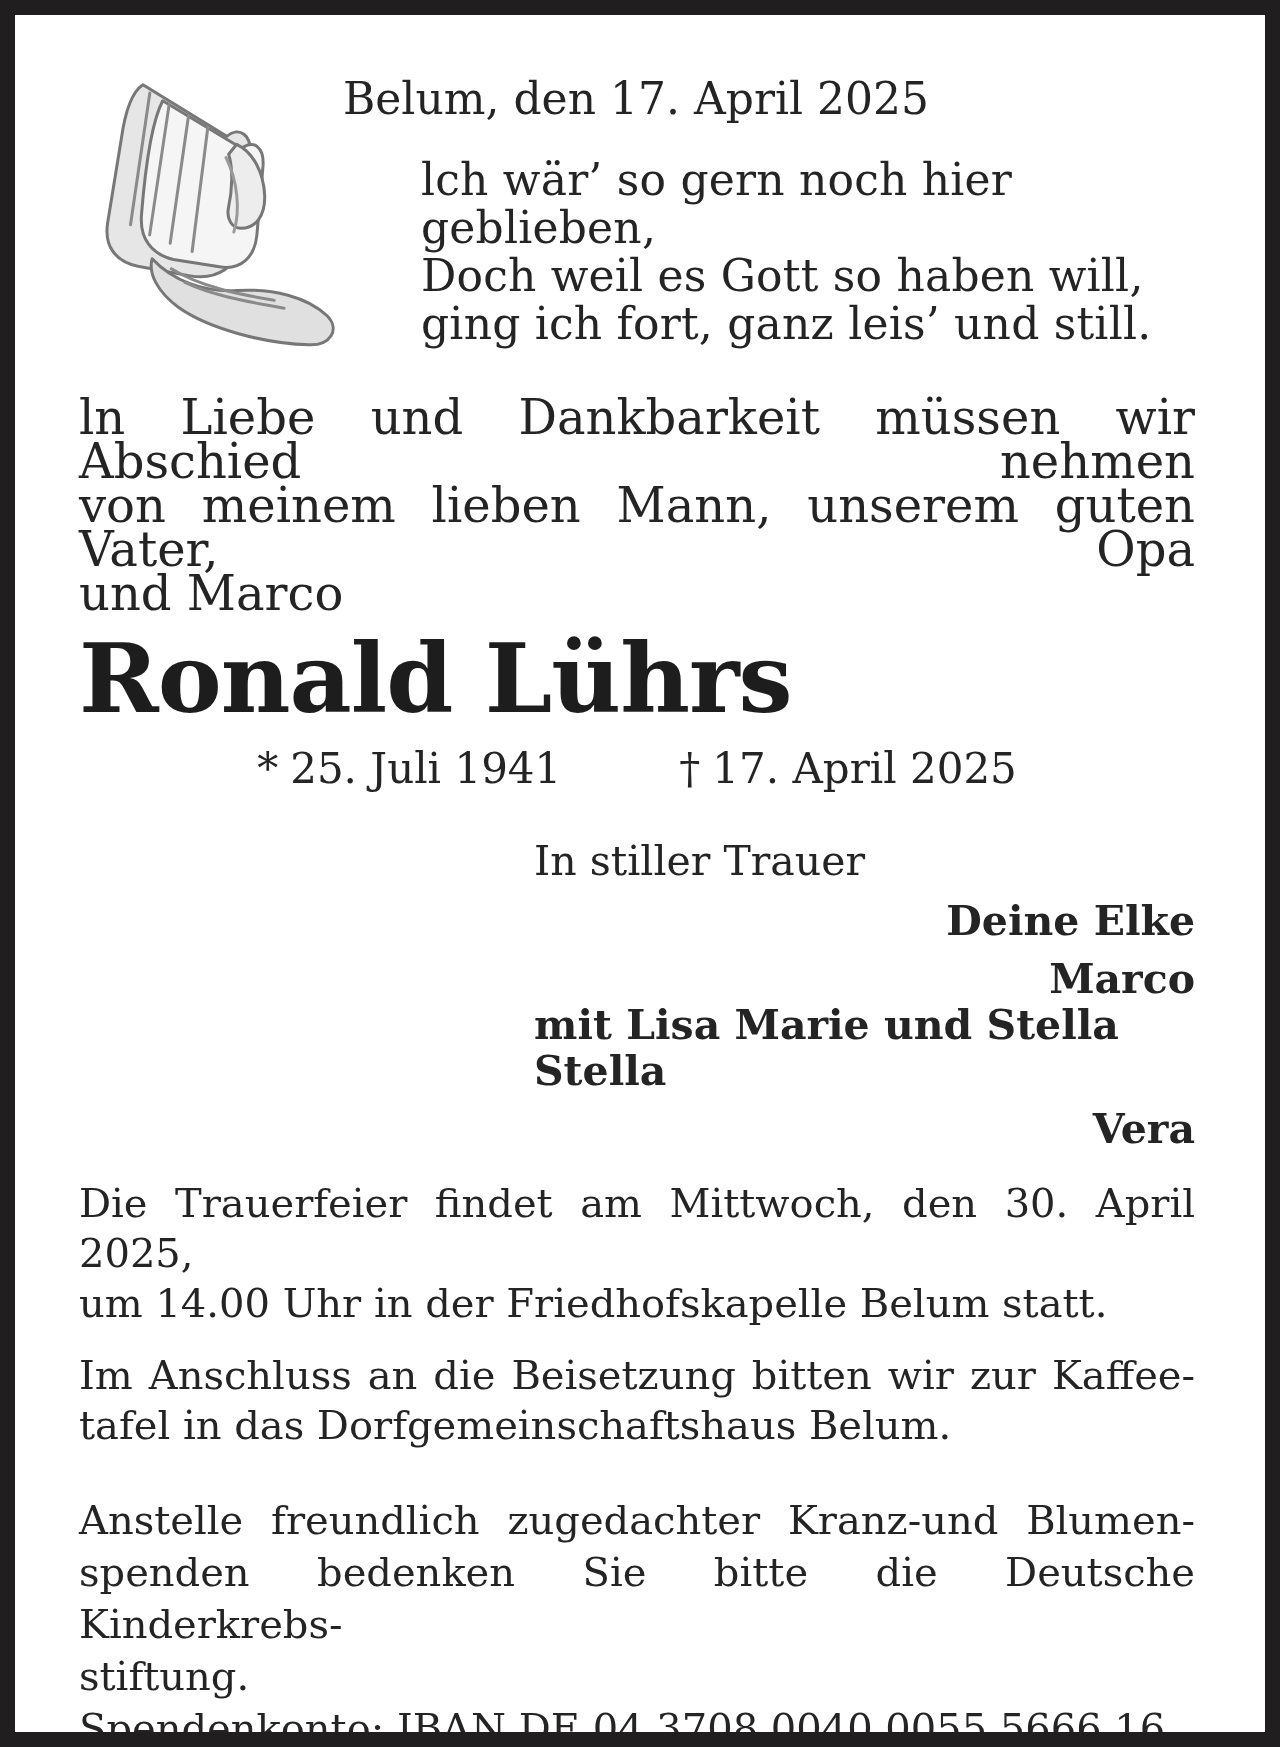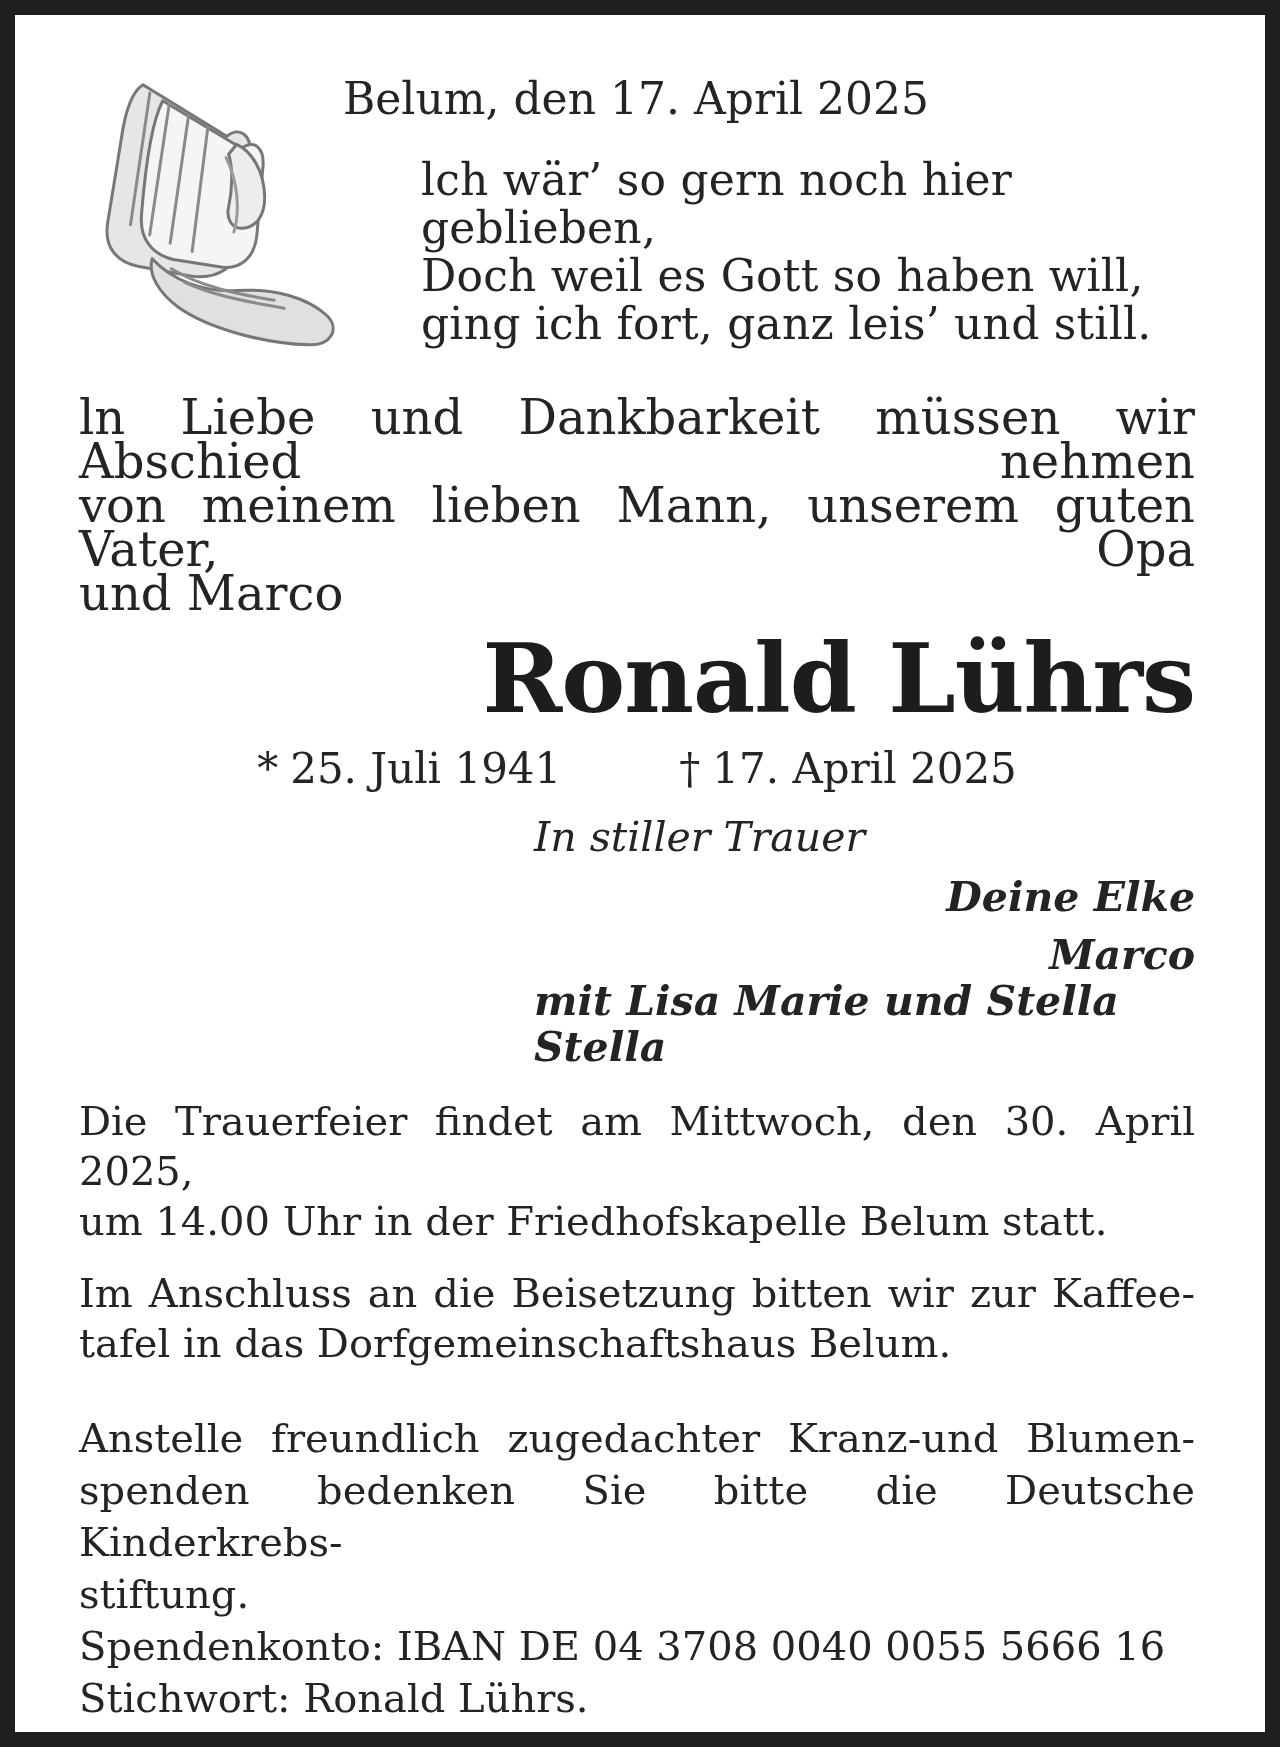--- a/index.html
+++ b/index.html
@@ -28,35 +28,35 @@
     font-size:44px;line-height:48px;
     letter-spacing:.2px;
   }
   
   .para{font-size:48px;line-height:44px;}
   .jline{text-align:justify;text-align-last:justify;}
   .lline{text-align:left;}
   
   .intro{margin-top:22px;}
   
-  .name-block{margin-top:14px;text-align:right;}
+  .name-block{margin-top:14px;text-align:left;}
   .deceased-name{
     margin:0;
     font-size:96px;line-height:1.05;
     font-weight:bold;color:#1d1d1d;
     letter-spacing:-1px;
   }
   .dates{
     margin-top:14px;
     display:flex;justify-content:center;gap:118px;
     font-size:42px;line-height:50px;
   }
   .dates .sym{display:inline-block;margin-right:12px;}
   
-  .mourning{margin-top:20px;margin-left:455px;font-size:41px;line-height:46px;font-style:italic;}
+  .mourning{margin-top:44px;margin-left:455px;font-size:41px;line-height:46px;}
   .mourner{font-weight:bold;}
   .mourner.gap{margin-top:12px;text-align:right;}
   .mourning-heading{margin-bottom:14px;}
   
   .info{margin-top:26px;}
   .p-service{font-size:40px;line-height:50px;}
   .p-reception{margin-top:22px;font-size:40px;line-height:50px;}
   .p-donation{margin-top:44px;font-size:40px;line-height:52px;}
 </style>
 </head>
@@ -112,20 +112,21 @@
         <span class="sym">†</span><span>17. April 2025</span>
       </span>
     </div>
   </section>
 
   <section class="mourning">
     <div class="mourning-heading">In stiller Trauer</div>
     <div class="mourner gap">Deine Elke</div>
     <div class="mourner gap">Marco</div>
     <div class="mourner">mit Lisa Marie und Stella Stella</div>
+    <div class="mourner gap">Vera</div>
   </section>
 
   <section class="info">
 
     <div class="p-service">
       <div class="jline">Die Trauerfeier findet am Mittwoch, den 30. April 2025,</div>
       <div class="lline">um 14.00 Uhr in der Friedhofskapelle Belum statt.</div>
     </div>
 
     <div class="p-reception">

